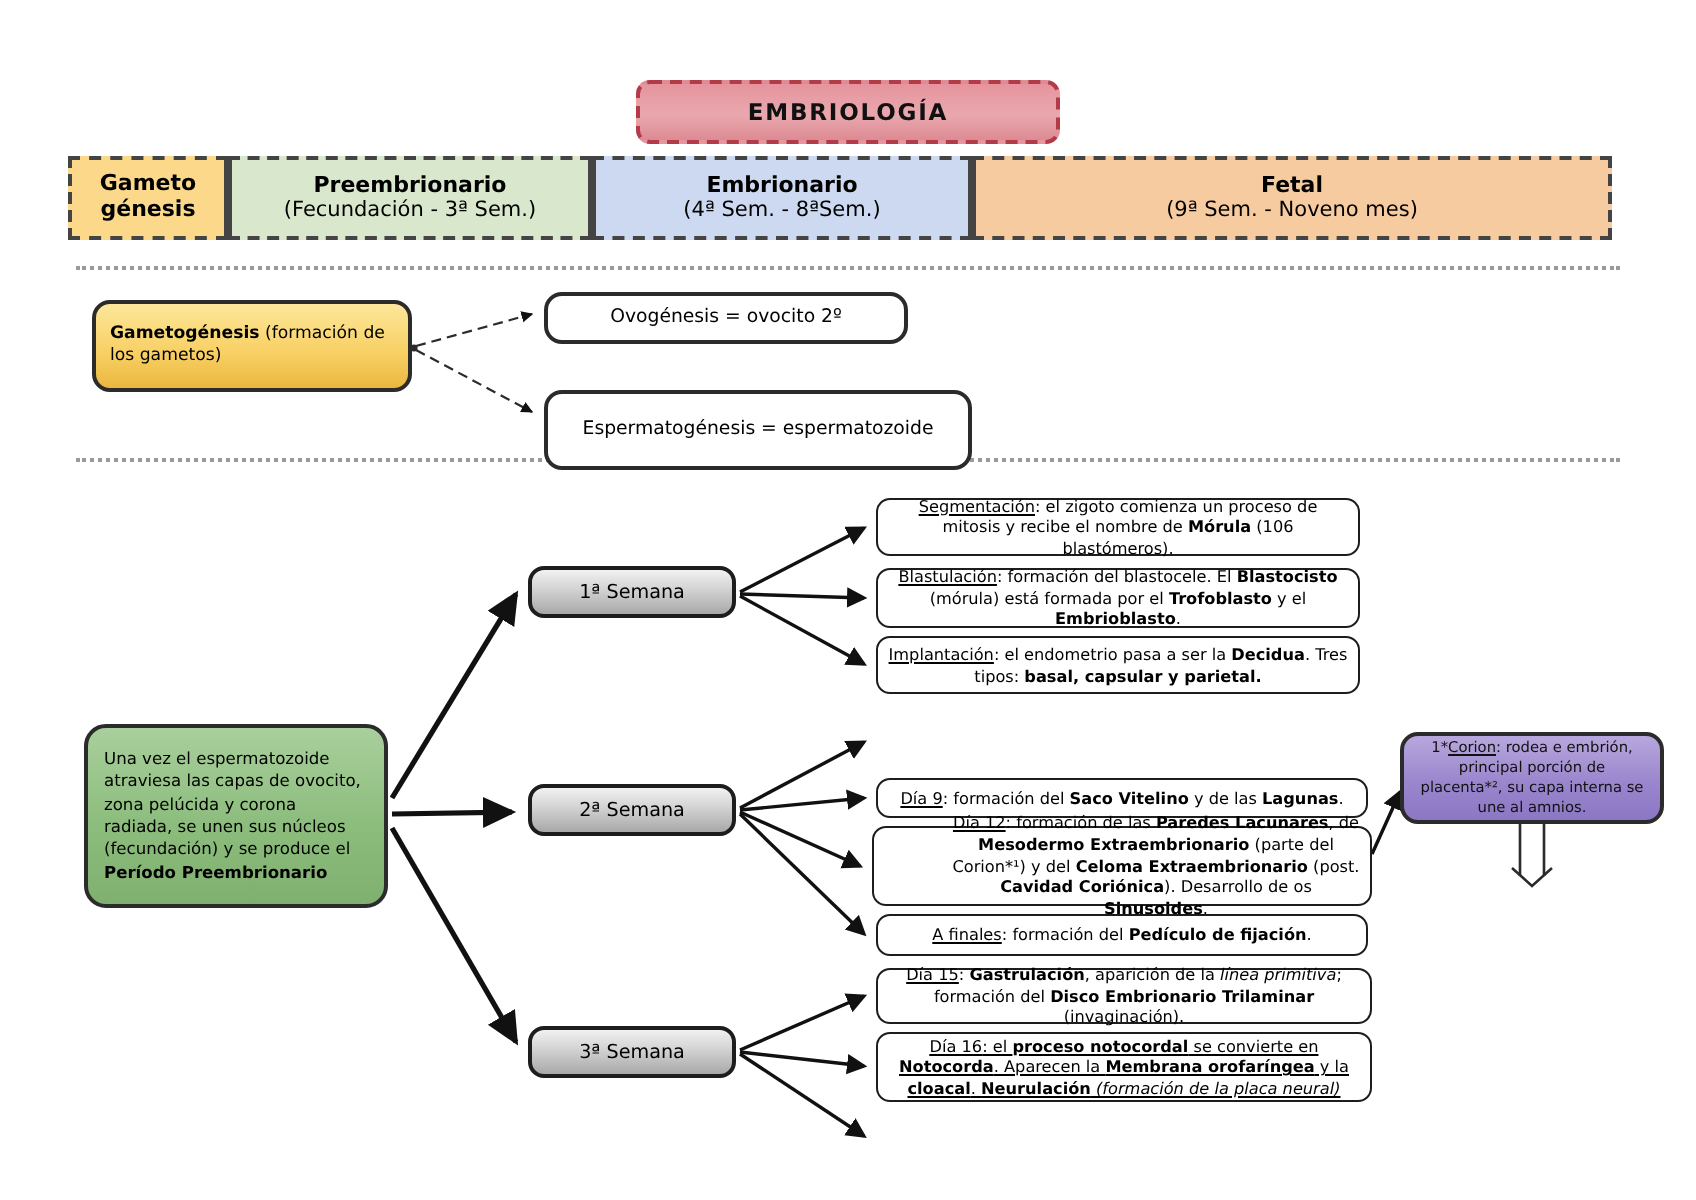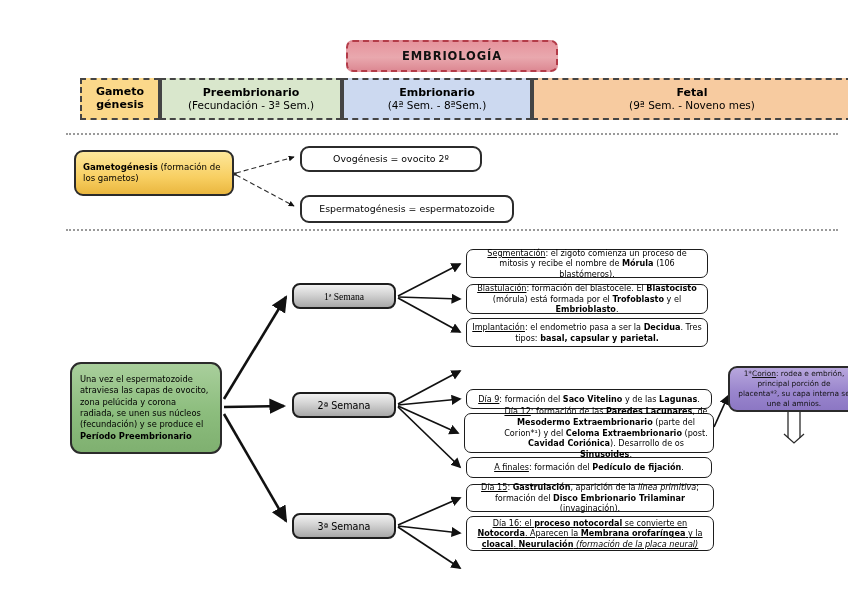--- a/index.html
+++ b/index.html
@@ -11,38 +11,37 @@
     width: 848px;
     height: 600px;
     position: relative;
     font-family: "DejaVu Sans", "Liberation Sans", sans-serif;
     color: #000000;
     overflow: hidden;
   }
   .canvas {
     position: absolute;
     inset: 0;
-    margin-left: 28px;
   }
   .abs { position: absolute; box-sizing: border-box; }
 
   
   #title-badge {
     left: 318px; top: 40px; width: 212px; height: 32px;
     background: linear-gradient(180deg,#e6949d 0%, #e9a8ae 55%, #dd8a94 100%);
     border: 2px dashed #b33b48;
     border-radius: 7px;
     display: flex; align-items: center; justify-content: center;
     font-weight: bold; font-size: 11.5px; letter-spacing: .9px;
     color: #111;
   }
 
   
   #stage-band {
-    left: 52px; top: 78px; width: 772px; height: 42px;
+    left: 34px; top: 78px; width: 772px; height: 42px;
     display: flex;
   }
   .stage {
     border: 2px dashed #444;
     display: flex; flex-direction: column;
     align-items: center; justify-content: center;
     box-sizing: border-box;
     padding: 1px 3px;
     line-height: 1.22;
   }
@@ -92,21 +91,21 @@
   
   #gametogenesis-box {
     left: 46px; top: 150px; width: 160px; height: 46px;
     background: linear-gradient(180deg,#fde79a 0%, #f8cf62 60%, #eab73f 100%);
     border: 2px solid #2b2b2b; border-radius: 9px;
     font-size: 8.6px; text-align: left; line-height: 1.32;
     display:flex; align-items:center; padding: 3px 7px;
     box-sizing: border-box;
   }
   #ovogenesis-box { left: 272px; top: 146px; width: 182px; height: 26px; }
-  #espermatogenesis-box { left: 272px; top: 195px; width: 214px; height: 28px; }
+  #espermatogenesis-box { left: 272px; top: 195px; width: 214px; height: 40px; }
 
   
   #preembrionario-box {
     left: 42px; top: 362px; width: 152px; height: 92px;
     background: linear-gradient(180deg,#a9cf9c 0%, #8cbd7d 55%, #7fb070 100%);
     border: 2px solid #2b2b2b; border-radius: 11px;
     font-size: 8.3px; line-height: 1.38;
     text-align: left;
     display: flex; align-items: center;
     padding: 4px 8px; box-sizing: border-box;
@@ -114,21 +113,21 @@
 
   
   .week-box {
     width: 104px; height: 26px;
     background: linear-gradient(180deg,#f1f1f1 0%, #d2d2d2 45%, #a8a8a8 100%);
     border: 2px solid #1d1d1d; border-radius: 8px;
     display:flex; align-items:center; justify-content:center;
     font-size: 9.6px;
     left: 264px;
   }
-  #week-1 { top: 283px; font-family: Liberation Serif, serif; }
+  #week-1 { top: 283px; }
   #week-2 { top: 392px; }
   #week-3 { top: 513px; }
 
   
   #w1-seg   { left: 438px; top: 249px; width: 242px; height: 29px; }
   #w1-blast { left: 438px; top: 284px; width: 242px; height: 30px; }
   #w1-impl  { left: 438px; top: 318px; width: 242px; height: 29px; }
 
   
   #w2-d8   { left: 438px; top: 357px; width: 246px; height: 28px; }

